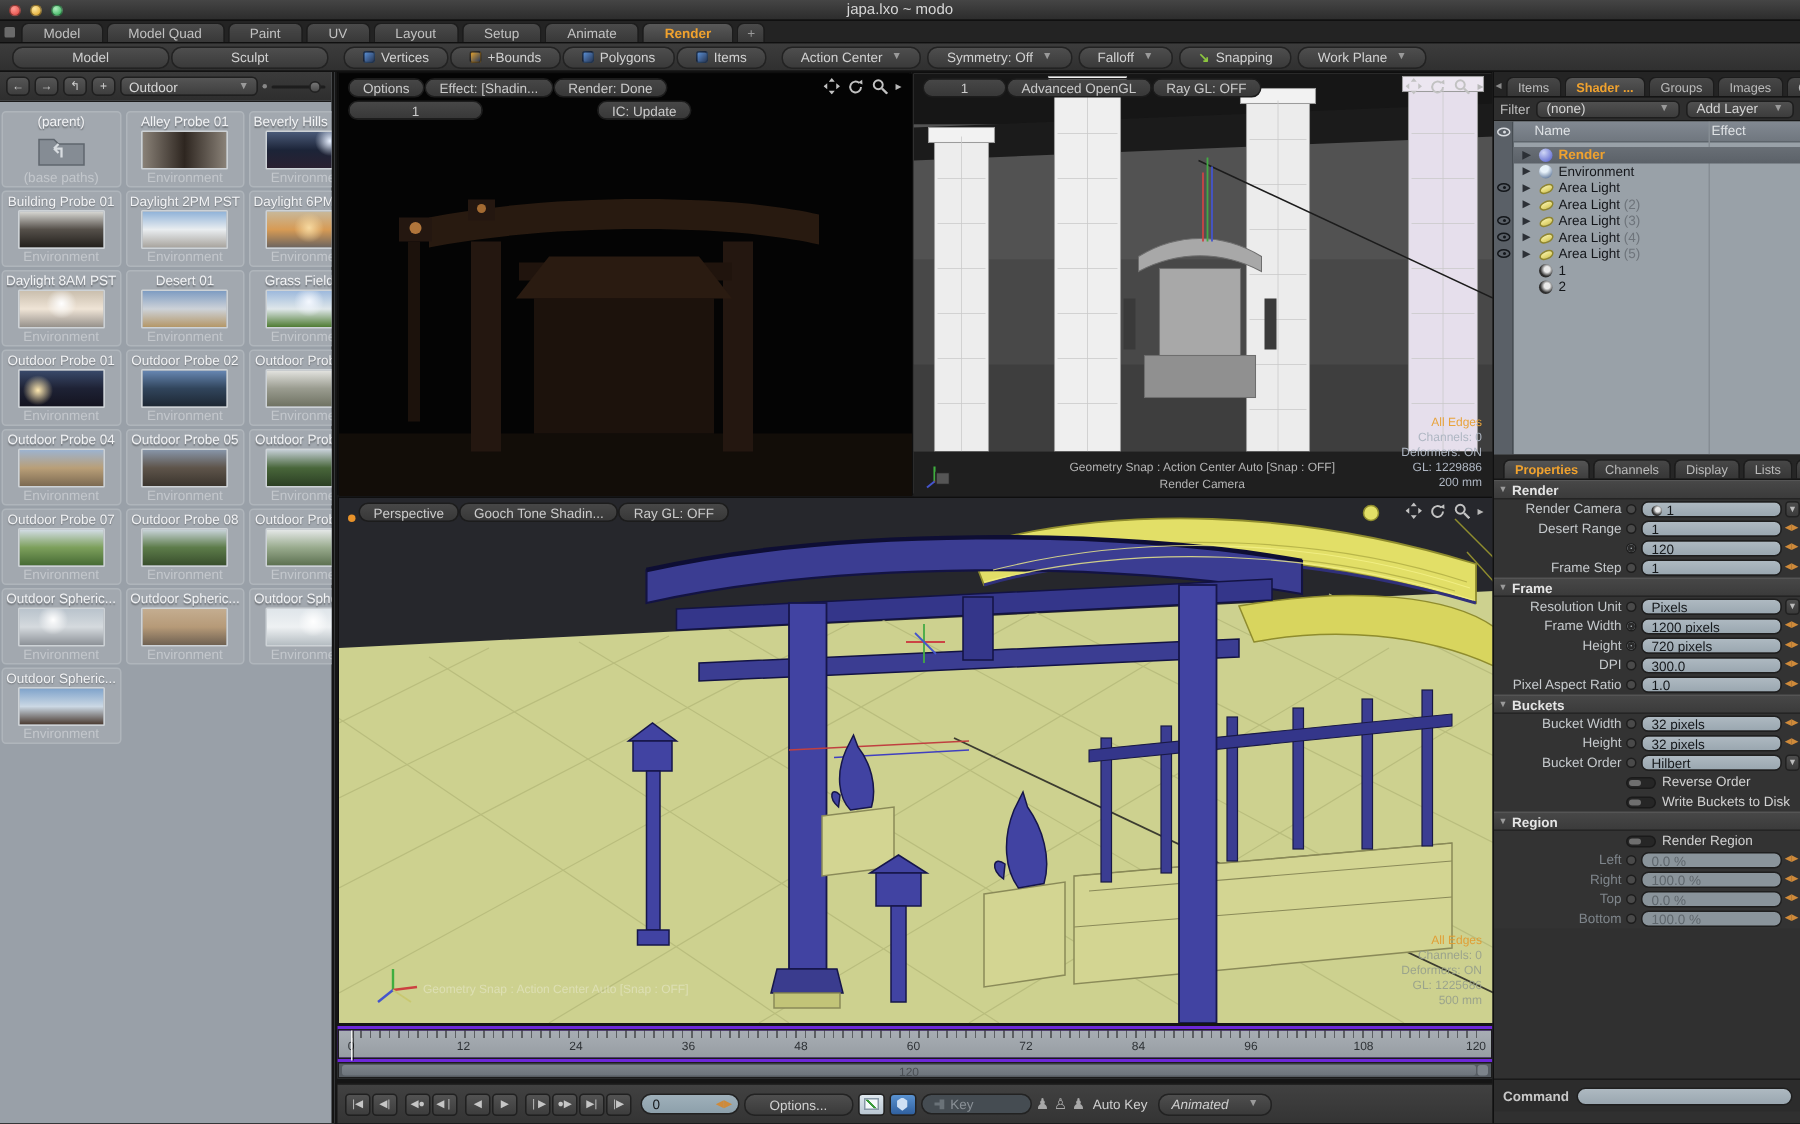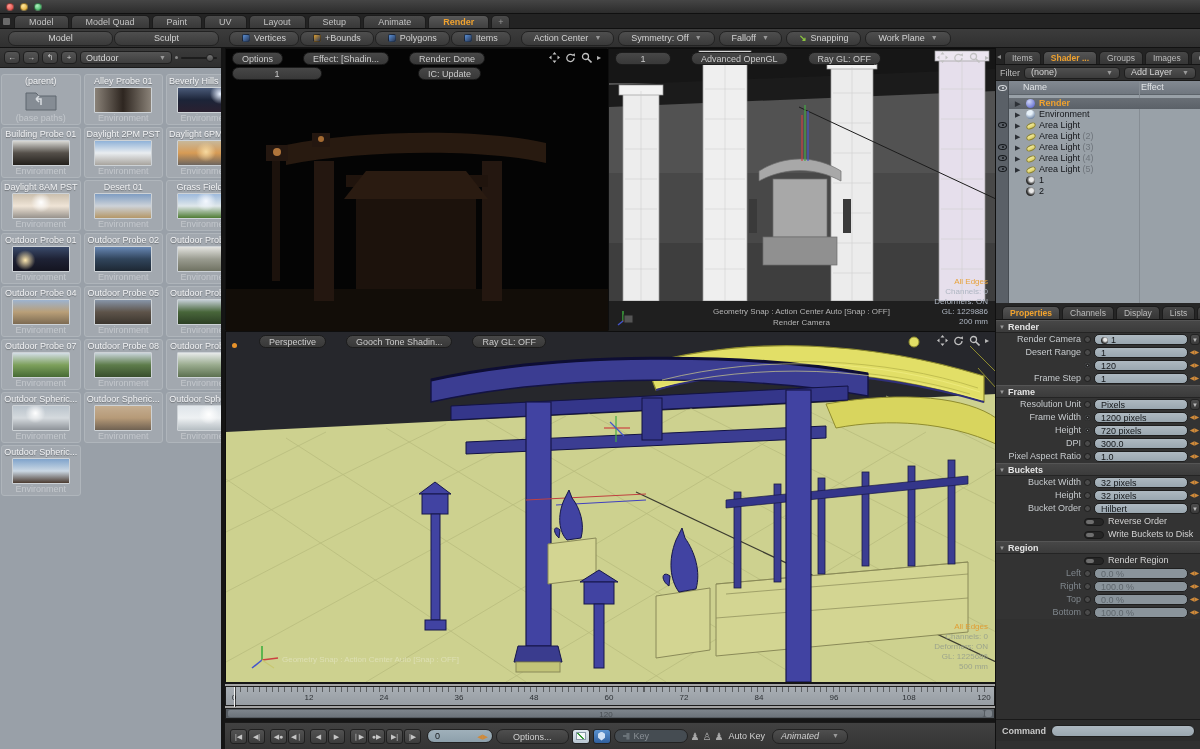--- a/index.html
+++ b/index.html
@@ -45,39 +45,39 @@
 .pname{color:#f2f3f5;text-shadow:0 1px 1px rgba(0,0,0,.35);font-size:9px;white-space:nowrap;overflow:hidden;height:11px;}
 .pthumb{width:58px;height:26px;margin:0 auto;border:1px solid #cdd2d6;border-radius:1px;}
 .ptype{color:#c3c7cc;font-size:9px;height:11px;}
 .folderwrap{height:26px;display:flex;align-items:center;justify-content:center;}
 
 
 .vp{background:#000;border:1px solid #0e0e0e;}
 .preview{left:225px;top:48px;width:382px;height:282px;}
 .glview{left:608px;top:48px;width:387px;height:282px;background:#454545;}
 .mainview{left:225px;top:331px;width:770px;height:350px;background:#26272c;}
-.vhead{position:absolute;left:6px;top:3px;display:flex;gap:20px;align-items:flex-end;z-index:5;}
+.vhead{position:absolute;left:6px;top:3px;display:flex;gap:0;align-items:flex-end;z-index:5;}
 .chip{background:linear-gradient(#474747,#383838);border:1px solid #1c1c1c;border-radius:8px;color:#cbcbcb;font-size:9px;height:13px;line-height:12px;padding:0 9px;white-space:nowrap;}
 .chip.num{min-width:90px;text-align:center;}
 .chip.num2{min-width:56px;text-align:center;}
 .vicons{position:absolute;right:5px;top:3px;display:flex;gap:5px;align-items:center;z-index:6;}
 .vic{width:11px;height:11px;display:inline-block;}
 .vic svg{display:block;}
 .vcaret{color:#b8b8b8;font-size:8px;}
 .odot{width:5px;height:5px;border-radius:50%;background:#e8922a;margin-right:2px;}
 .statusR{position:absolute;right:6px;text-align:right;line-height:10px;font-size:8px;z-index:4;}
 .statusR .ln{color:#aeb6c2;}
 .statusR .ln.hl{color:#e8a33c;}
 .statusC{position:absolute;left:0;right:0;text-align:center;color:#b4b4b4;font-size:8px;z-index:4;}
 .mainstatusL{position:absolute;left:56px;bottom:16px;color:rgba(235,235,210,.55);font-size:8px;z-index:4;}
 .mainstatusR .ln{color:rgba(150,158,140,.9);}
 .mainstatusR .ln.hl{color:rgba(226,156,48,.95);}
 
 
-.timeline{left:225px;top:684px;width:770px;height:24px;background:#a3a3a3;}
+.timeline{left:225px;top:684px;width:770px;height:24px;background:#6d28d9;}
 .ruler{position:absolute;left:0;top:2px;width:770px;height:20px;background:linear-gradient(#a8aeb4,#979da3);border:1px solid #1c1c1c;}
 .ruler .ticks{position:absolute;left:8px;right:6px;top:0;height:5px;background:repeating-linear-gradient(90deg,rgba(20,20,20,.5) 0 1px,transparent 1px 6.3px);}
 .tlabel{position:absolute;top:6px;transform:translateX(-50%);color:#2e3236;font-size:8px;}
 .playhead{position:absolute;left:8px;top:0;width:1px;height:20px;background:#f2f2f2;box-shadow:1px 0 0 rgba(0,0,0,.6);}
 .rangebar{position:absolute;left:0;top:24px;width:770px;height:11px;background:#565c62;border:1px solid #1c1c1c;}
 .rangein{position:absolute;left:2px;right:10px;top:1px;bottom:1px;background:linear-gradient(#7d848b,#6d747b);border-radius:2px;text-align:center;color:#4a4f54;font-size:8px;line-height:9px;}
 .rangegrip{position:absolute;right:2px;top:1px;bottom:1px;width:7px;background:#7d848b;border-radius:2px;}
 
 
 .transport{left:225px;top:722px;width:770px;height:27px;background:linear-gradient(#414141,#343434);border-top:1px solid #1a1a1a;display:flex;align-items:center;padding-left:5px;gap:3px;}
@@ -151,20 +151,21 @@
 .cmdrow .clab{color:#c8c8c8;font-weight:bold;}
 .cmdinput{flex:1;height:12px;background:linear-gradient(#aeb9c1,#9aa7b0);border:1px solid #1f1f1f;border-radius:6px;}
 </style>
 </head>
 <body>
 
 <div class="abs titlebar">
   <span class="tl red"></span>
   <span class="tl yel"></span>
   <span class="tl grn"></span>
+  <div class="wtitle">japa.lxo ~ modo</div>
 </div>
 
 <div class="abs menutabs" id="menutabs">
   <span class="appicon"></span>
 <div class="mtab">Model</div>
     <div class="mtab">Model Quad</div>
     <div class="mtab">Paint</div>
     <div class="mtab">UV</div>
     <div class="mtab">Layout</div>
     <div class="mtab">Setup</div>

